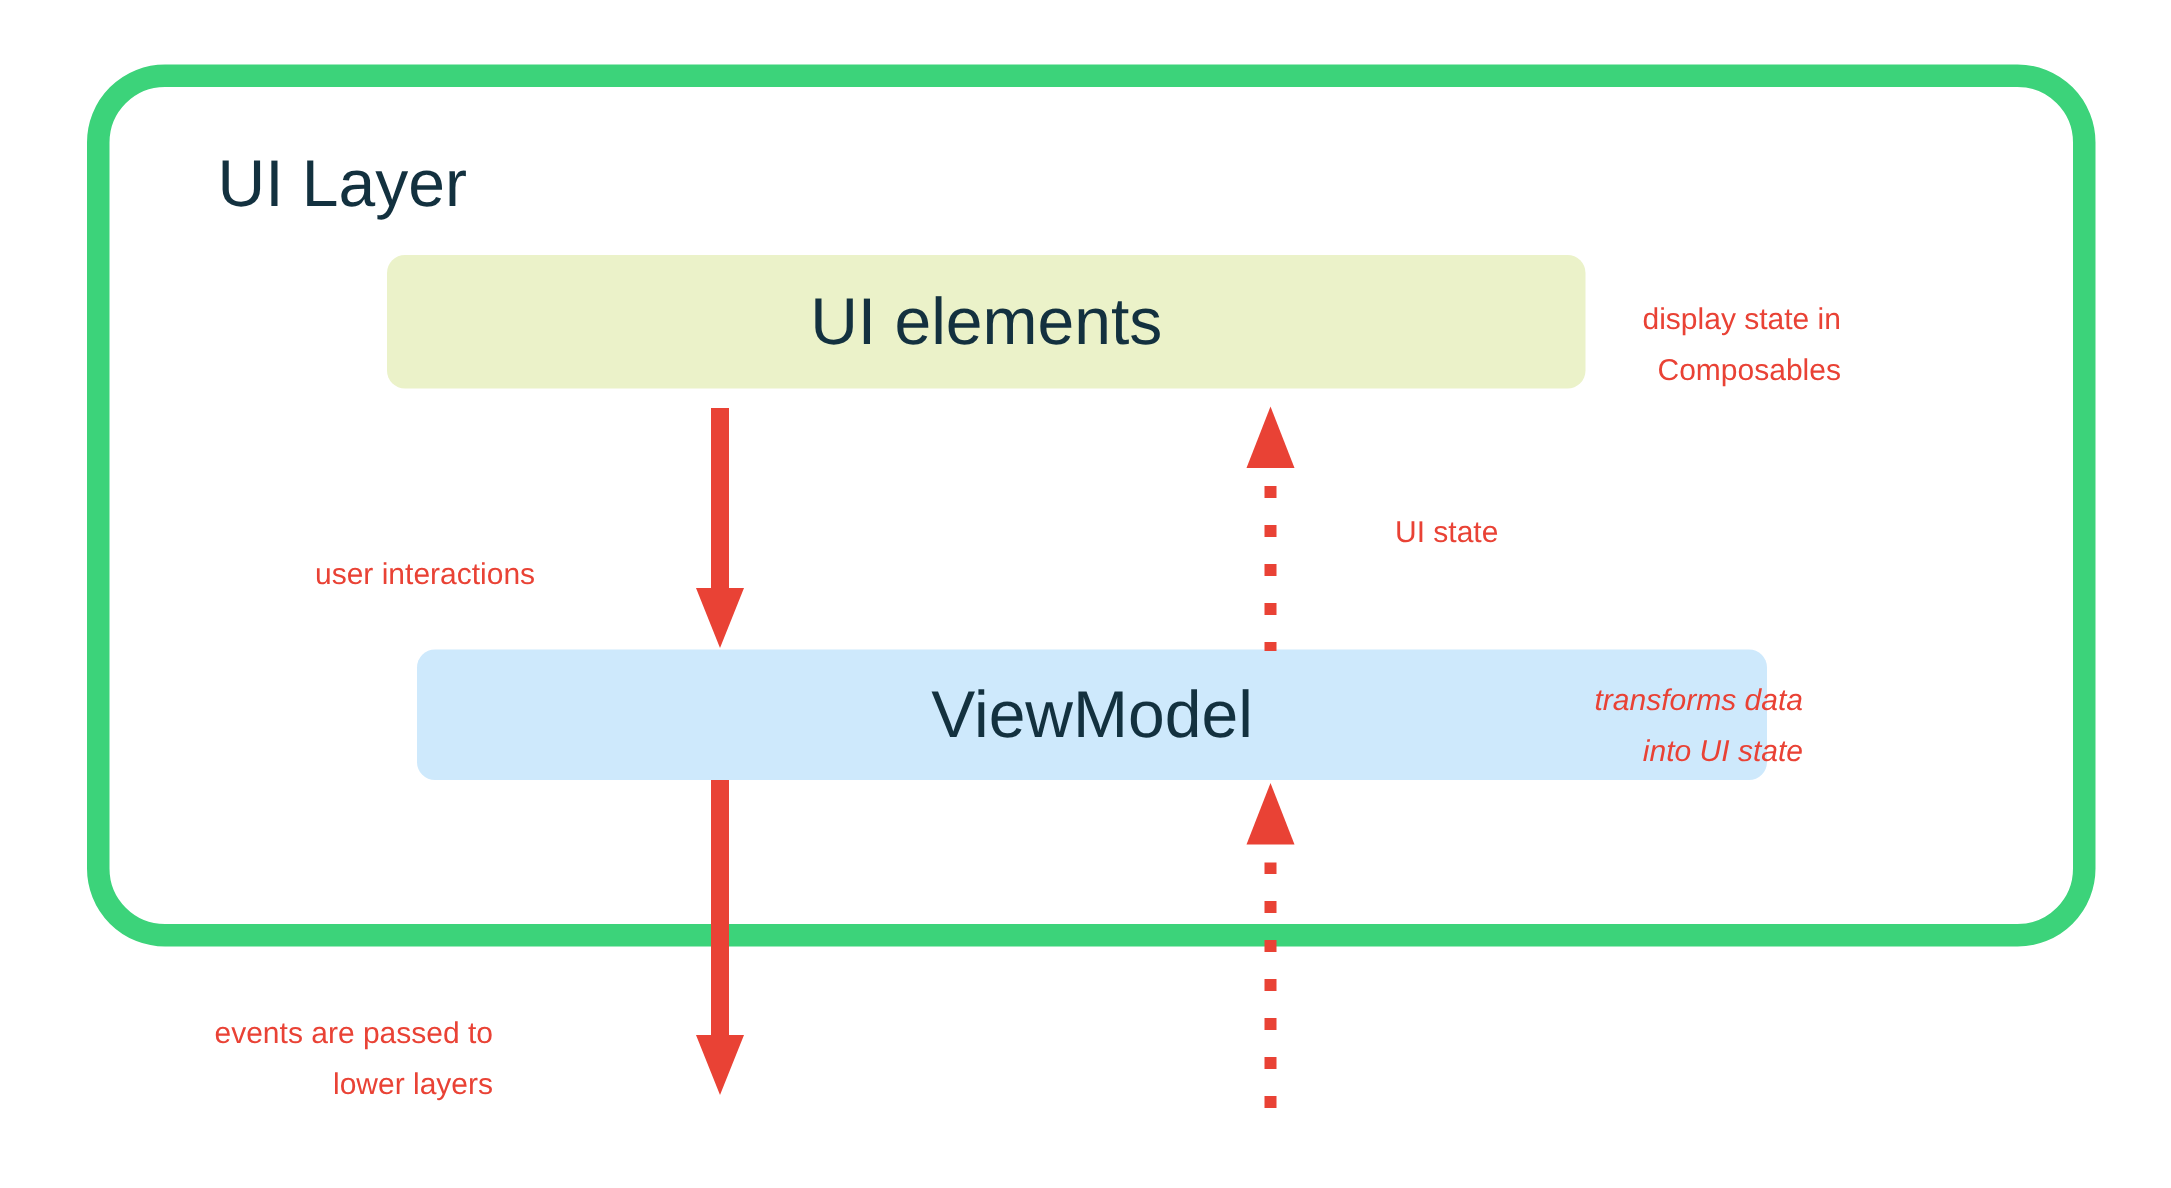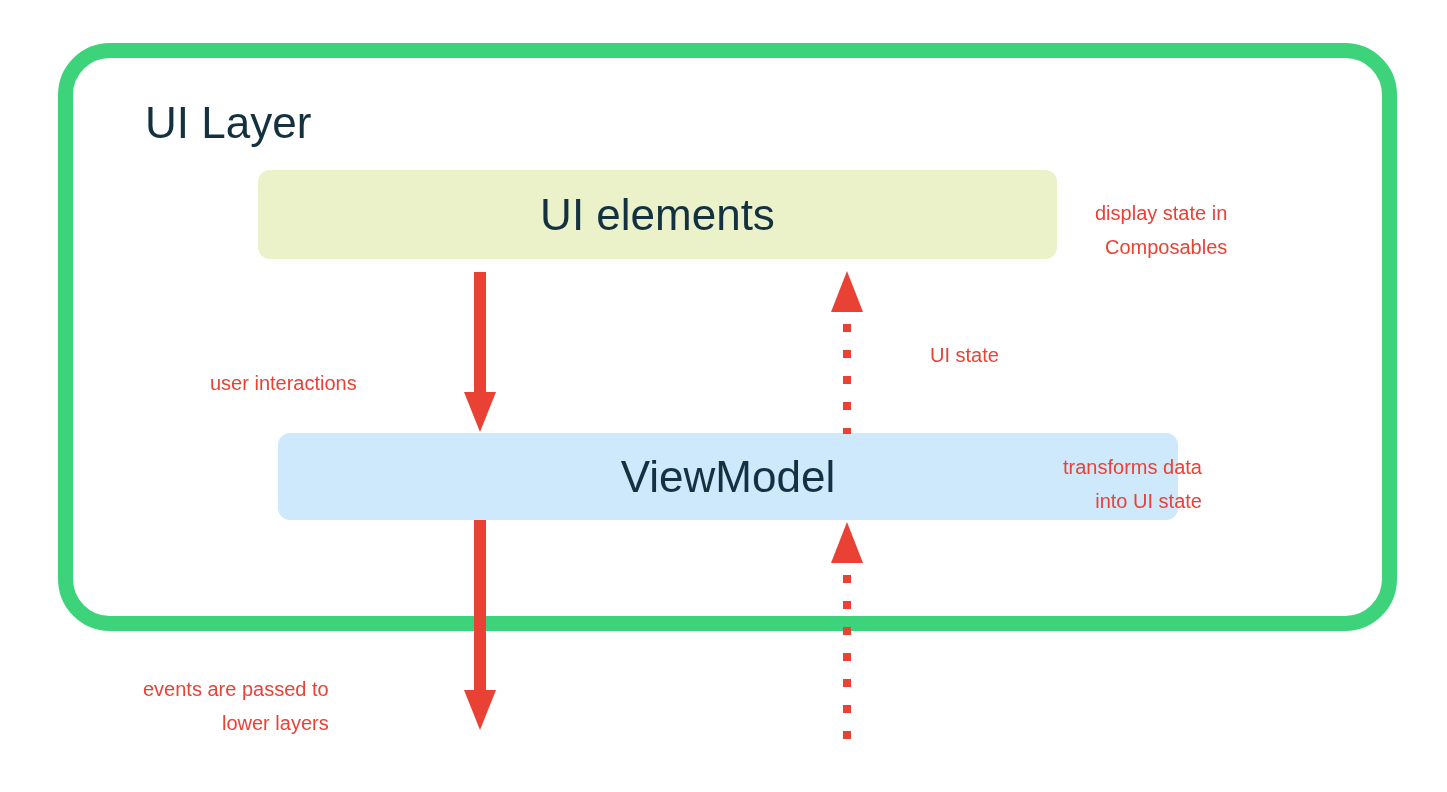--- a/index.html
+++ b/index.html
@@ -98,21 +98,21 @@
     <span class="node-label">UI elements</span>
   </div>
 
   <div class="node node-blue">
     <span class="node-label">ViewModel</span>
   </div>
 
   <div class="red-label" style="left:1095px;top:196px;">display state in
 Composables</div>
 
-  <div class="red-label" style="left:1063px;top:450px;">transforms data
+  <div class="red-label" style="left:1063px;top:450px;font-style:italic;">transforms data
 into UI state</div>
 
   <div class="arrow-part solid-line" style="left:474px;top:272px;height:122px;"></div>
   <div class="arrow-part head-down" style="left:464px;top:392px;"></div>
   <div class="red-label" style="left:210px;top:338px;margin-top:28px;">user interactions</div>
 
   <div class="arrow-part head-up" style="left:831px;top:271px;"></div>
   <div class="arrow-part dotted-line" style="left:843px;top:324px;height:110px;"></div>
   <div class="red-label" style="left:882px;top:338px;margin-left:48px;">UI state</div>
 

